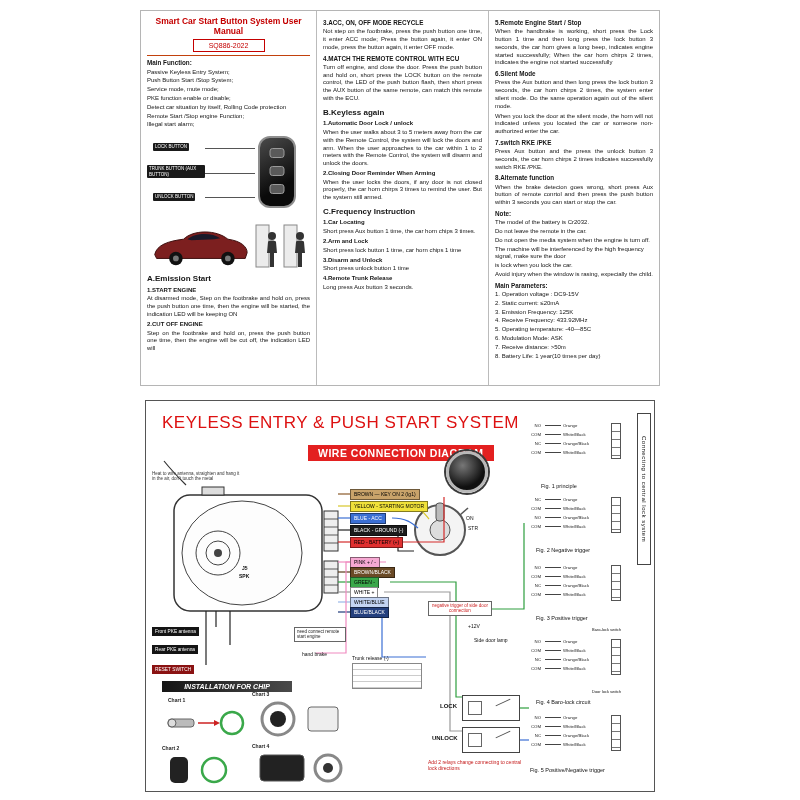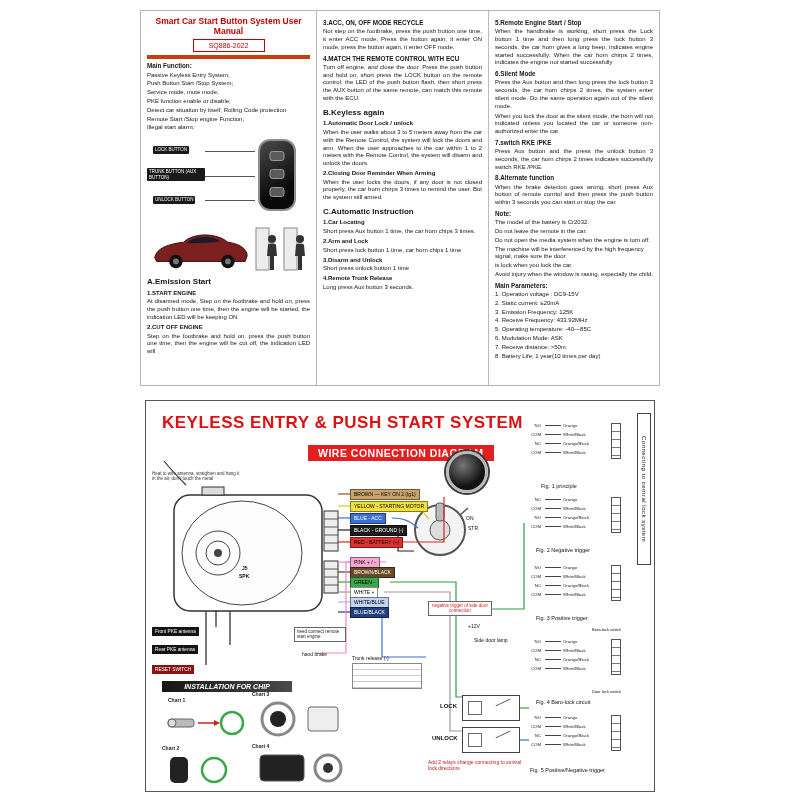--- a/index.html
+++ b/index.html
@@ -5,38 +5,38 @@
   html,body{margin:0;padding:0;background:#fff;}
   .canvas{position:relative;width:800px;height:800px;background:#fff;font-family:"Liberation Sans",sans-serif;overflow:hidden;}
   
   *{box-sizing:border-box;}
   .manual{position:absolute;left:140px;top:10px;width:520px;height:376px;border:1px solid #b5b5b5;background:#fff;display:flex;}
   .mcol{padding:5px 6px;font-size:6px;line-height:1.3;color:#151515;}
   .mcol p{margin:0 0 2px;text-align:justify;}
   .mcol1{width:176px;border-right:1px solid #bbb;}
   .mcol2{width:172px;border-right:1px solid #bbb;}
   .mcol3{flex:1;}
-  .titlewrap{border-bottom:4px solid #c2410c;padding-bottom:3px;margin-bottom:3px;}
+  .titlewrap{border-bottom:1px solid #c2410c;padding-bottom:3px;margin-bottom:3px;}
   .mtitle{color:#c40000;font-weight:bold;font-size:8.5px;text-align:center;line-height:1.2;}
   .mmodel{color:#c40000;border:1px solid #c40000;font-size:7px;width:72px;margin:3px auto 0;text-align:center;padding:1px 0;}
   .h1{font-weight:bold;font-size:6.3px;margin:3px 0 1px;}
   .h2{font-weight:bold;font-size:6px;margin:2px 0 1px;}
   .bighead{font-weight:bold;font-size:8px;margin:5px 0 2px;}
   .fnline{margin:0 0 1px;}
   
   .fob-area{position:relative;height:80px;margin:4px 0 2px;}
   .fob-body{position:absolute;right:14px;top:3px;width:38px;height:72px;background:linear-gradient(150deg,#4a4a4a,#0a0a0a 70%);border:2px solid #8f8f8f;border-radius:12px;}
   .fob-btn{position:absolute;left:50%;transform:translateX(-50%);width:15px;height:10px;border-radius:3px;background:#5a5a5a;border:1px solid #9a9a9a;}
   .fob-label{position:absolute;background:#1a1a1a;color:#fff;font-size:4.5px;line-height:1.25;padding:1px 2px;border-radius:1px;}
   .leader{position:absolute;height:1px;background:#555;}
   
   .car-row{display:flex;align-items:flex-end;gap:4px;height:54px;margin:2px 0 3px;}
   
   .diagram{position:absolute;left:145px;top:400px;width:510px;height:392px;border:1px solid #555;background:#fff;overflow:hidden;}
-  .dtitle{position:absolute;left:16px;top:12px;color:#dd1111;font-weight:bold;font-size:17px;letter-spacing:.5px;white-space:nowrap;}
+  .dtitle{position:absolute;left:16px;top:12px;color:#dd1111;font-weight:normal;font-size:17px;letter-spacing:.5px;white-space:nowrap;}
   .dbanner{position:absolute;left:162px;top:44px;background:#e32020;color:#fff;font-weight:bold;font-size:10.5px;padding:2px 10px;letter-spacing:.5px;}
   .antnote{position:absolute;left:6px;top:70px;width:90px;font-size:4.5px;color:#333;line-height:1.2;}
   .unit{position:absolute;left:26px;top:84px;}
   .pushbtn{position:absolute;left:300px;top:50px;width:42px;height:42px;border-radius:50%;background:radial-gradient(circle at 38% 32%,#777,#101010 65%);border:3px solid #b8b8b8;box-shadow:0 0 0 2px #3a3a3a;}
   .ign{position:absolute;left:266px;top:98px;}
   .overlay{position:absolute;left:0;top:0;pointer-events:none;}
   .chip{position:absolute;left:204px;font-size:5px;line-height:1;padding:2px 3px;border:1px solid rgba(0,0,0,.45);color:#000;white-space:nowrap;}
   .chip-invert{color:#fff;}
   .tiny{position:absolute;font-size:5px;color:#111;white-space:nowrap;}
   .tinybold{font-weight:bold;}
@@ -129,21 +129,21 @@
     <div class="mcol mcol2">
       <div class="h1">3.ACC, ON, OFF MODE RECYCLE</div>
       <p>Not step on the footbrake, press the push button one time, it enter ACC mode; Press the button again, it enter ON mode, press the button again, it enter OFF mode.</p>
       <div class="h1">4.MATCH THE REMOTE CONTROL WITH ECU</div>
       <p>Turn off engine, and close the door. Press the push button and hold on, short press the LOCK button on the remote control, the LED of the push button flash, then short press the AUX button of the same remote, can match this remote with the ECU.</p>
       <div class="bighead">B.Keyless  again</div>
       <div class="h2">1.Automatic Door Lock / unlock</div>
       <p>When the user walks about 3 to 5 meters away from the car with the Remote Control, the system will lock the doors and arm. When the user approaches to the car within 1 to 2 meters with the Remote Control, the system will disarm and unlock the doors.</p>
       <div class="h2">2.Closing Door Reminder When Arming</div>
       <p>When the user locks the doors, if any door is not closed properly, the car horn chirps 3 times to remind the user. But the system still armed.</p>
-      <div class="bighead">C.Automatic Instruction</div>
+      <div class="bighead">C.Frequency Instruction</div>
       <div class="h2">1.Car Locating</div>
       <p>Short press Aux button 1 time, the car horn chips 3 times.</p>
       <div class="h2">2.Arm and Lock</div>
       <p>Short press lock button 1 time, car horn chips 1 time</p>
       <div class="h2">3.Disarm and Unlock</div>
       <p>Short press unlock button 1 time</p>
       <div class="h2">4.Remote Trunk Release</div>
       <p>Long press Aux button 3  seconds.</p>
     </div>
 

